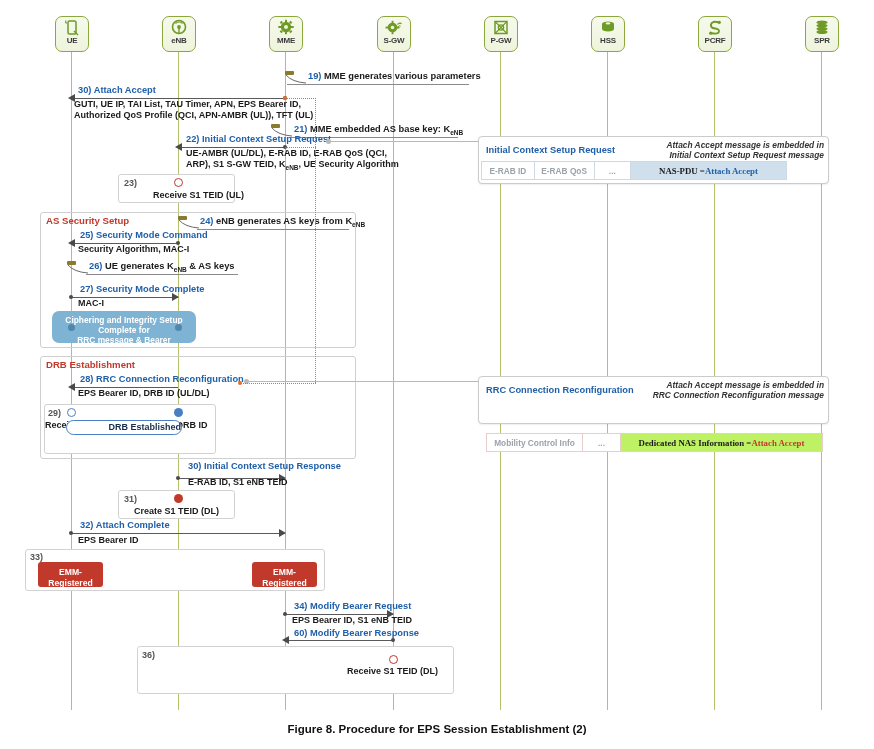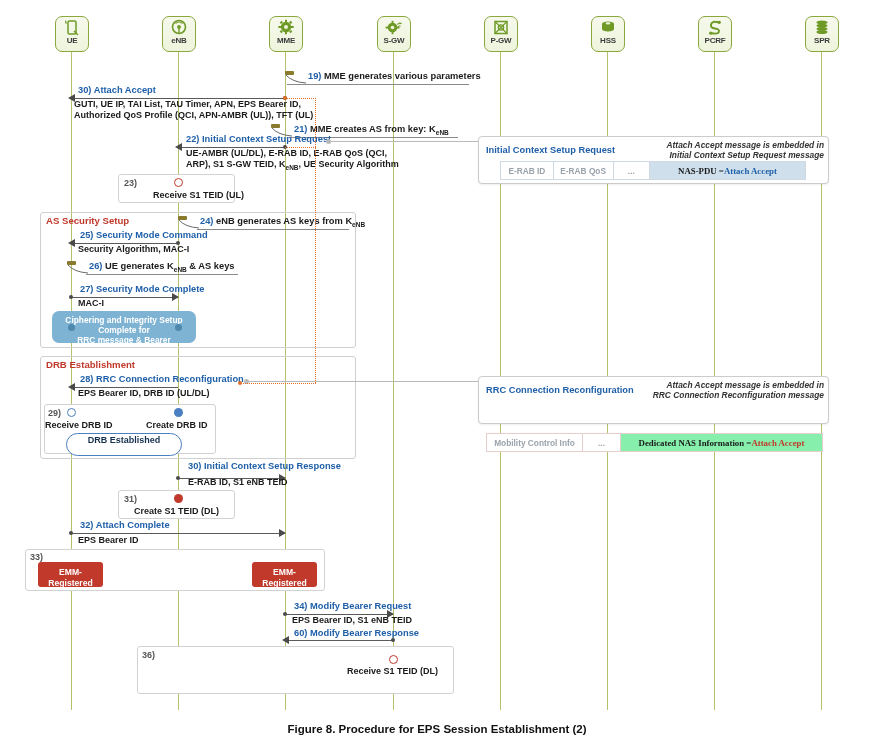--- a/index.html
+++ b/index.html
@@ -212,21 +212,21 @@
   <div class="mparam" style="left:74px;top:110px;">Authorized QoS Profile (QCI, APN-AMBR (UL)), TFT (UL)</div>
 
   <div class="hook" style="left:271px;top:124px;">
     <svg width="22" height="14" viewBox="0 0 22 14">
       <rect x="0" y="0" width="9" height="4" rx="1" fill="#8a7a2e"></rect>
       <path d="M1 4 Q7 11 21 12" fill="none" stroke="#6a6a6a" stroke-width="1"></path>
     </svg>
   </div>
   <div class="selfnote" style="left:294px;top:124px;">
     <span class="num">21)</span>
-    <span>MME creates AS from key: K</span><sub>eNB</sub>
+    <span>MME embedded AS base key: K</span><sub>eNB</sub>
   </div>
   <div class="underline" style="left:290px;top:137px;width:168px;"></div>
 
   <div class="msgline" style="left:178px;top:147px;width:107px;"></div>
   <div class="arrowhead l" style="left:175px;top:143px;"></div>
   <div class="dotend" style="left:283px;top:145px;"></div>
   <div class="mlabel" style="left:186px;top:134px;">
     <span>22)</span>
     <span>Initial Context Setup Request</span>
   </div>
@@ -308,21 +308,21 @@
   <div class="mparam" style="left:78px;top:388px;">EPS Bearer ID, DRB ID (UL/DL)</div>
   <div class="cdot" style="left:244px;top:379px;"></div>
   <div class="cline" style="left:249px;top:381px;width:229px;height:1px;"></div>
 
   <div class="stepbox" style="left:44px;top:404px;width:172px;height:50px;"></div>
   <div class="stepnum" style="left:48px;top:408px;">29)</div>
   <div class="circ openblue" style="left:67px;top:408px;"></div>
   <div class="circ fillblue" style="left:174px;top:408px;"></div>
   <div class="steptext" style="left:45px;top:420px;">Receive DRB ID</div>
   <div class="steptext" style="left:146px;top:420px;">Create DRB ID</div>
-  <div class="capsule blue" style="left:66px;top:433px;width:116px;height:23px;line-height:13px;">DRB Established</div>
+  <div class="capsule blue" style="left:66px;top:420px;width:116px;height:15px;line-height:13px;text-align:right;">DRB Established</div>
 
   <div class="msgline" style="left:178px;top:478px;width:107px;"></div>
   <div class="arrowhead r" style="left:279px;top:474px;"></div>
   <div class="dotend" style="left:176px;top:476px;"></div>
   <div class="mlabel" style="left:188px;top:461px;">
     <span>30)</span>
     <span>Initial Context Setup Response</span>
   </div>
   <div class="mparam" style="left:188px;top:477px;">E-RAB ID, S1 eNB TEID</div>
 
@@ -373,41 +373,41 @@
   <div class="odash h" style="left:285px;top:147px;width:31px;"></div>
   <div class="odash h" style="left:240px;top:383px;width:76px;"></div>
   <div class="odot" style="left:238px;top:381px;"></div>
 
   <div class="callout" style="left:478px;top:136px;width:351px;height:48px;">
     <div class="co-title" style="left:7px;top:8px;">Initial Context Setup Request</div>
     <div class="co-note" style="left:163px;top:3px;width:182px;">
       <span>Attach Accept message is embedded in</span><br>
       <span>Initial Context Setup Request message</span>
     </div>
-    <div class="co-row" style="left:21px;top:24px;width:306px;">
+    <div class="co-row" style="left:2px;top:24px;width:306px;">
       <div class="co-cell" style="width:58px;">E-RAB ID</div>
       <div class="co-cell" style="width:66px;">E-RAB QoS</div>
       <div class="co-cell" style="width:40px;">...</div>
       <div class="co-cell co-hl" style="width:173px;background:#cfe0ec;color:#1a1a1a;">
         <span>NAS-PDU = </span>
           <b>Attach Accept</b>
       </div>
     </div>
   </div>
 
   <div class="callout" style="left:478px;top:376px;width:351px;height:48px;">
     <div class="co-title" style="left:7px;top:8px;">RRC Connection Reconfiguration</div>
     <div class="co-note" style="left:163px;top:3px;width:182px;">
       <span>Attach Accept message is embedded in</span><br>
       <span>RRC Connection Reconfiguration message</span>
     </div>
     <div class="co-row" style="left:7px;top:24px;width:337px;margin-top:32px;">
       <div class="co-cell" style="width:96px;border-color:#e7cdcb;">Mobility Control Info</div>
       <div class="co-cell" style="width:38px;border-color:#e7cdcb;">...</div>
-      <div class="co-cell co-hl co-hl-red" style="width:203px;background:#86efac;border-color:#e7cdcb;color:#1a1a1a;justify-content:center;">
+      <div class="co-cell co-hl co-hl-red" style="width:203px;background:#bef264;border-color:#e7cdcb;color:#1a1a1a;justify-content:center;">
         <span>Dedicated NAS Information = </span>
           <b>Attach Accept</b>
       </div>
     </div>
   </div>
 
   <div class="caption" style="left:0;top:723px;">Figure 8. Procedure for EPS Session Establishment (2)</div>
 
 </div>
 

